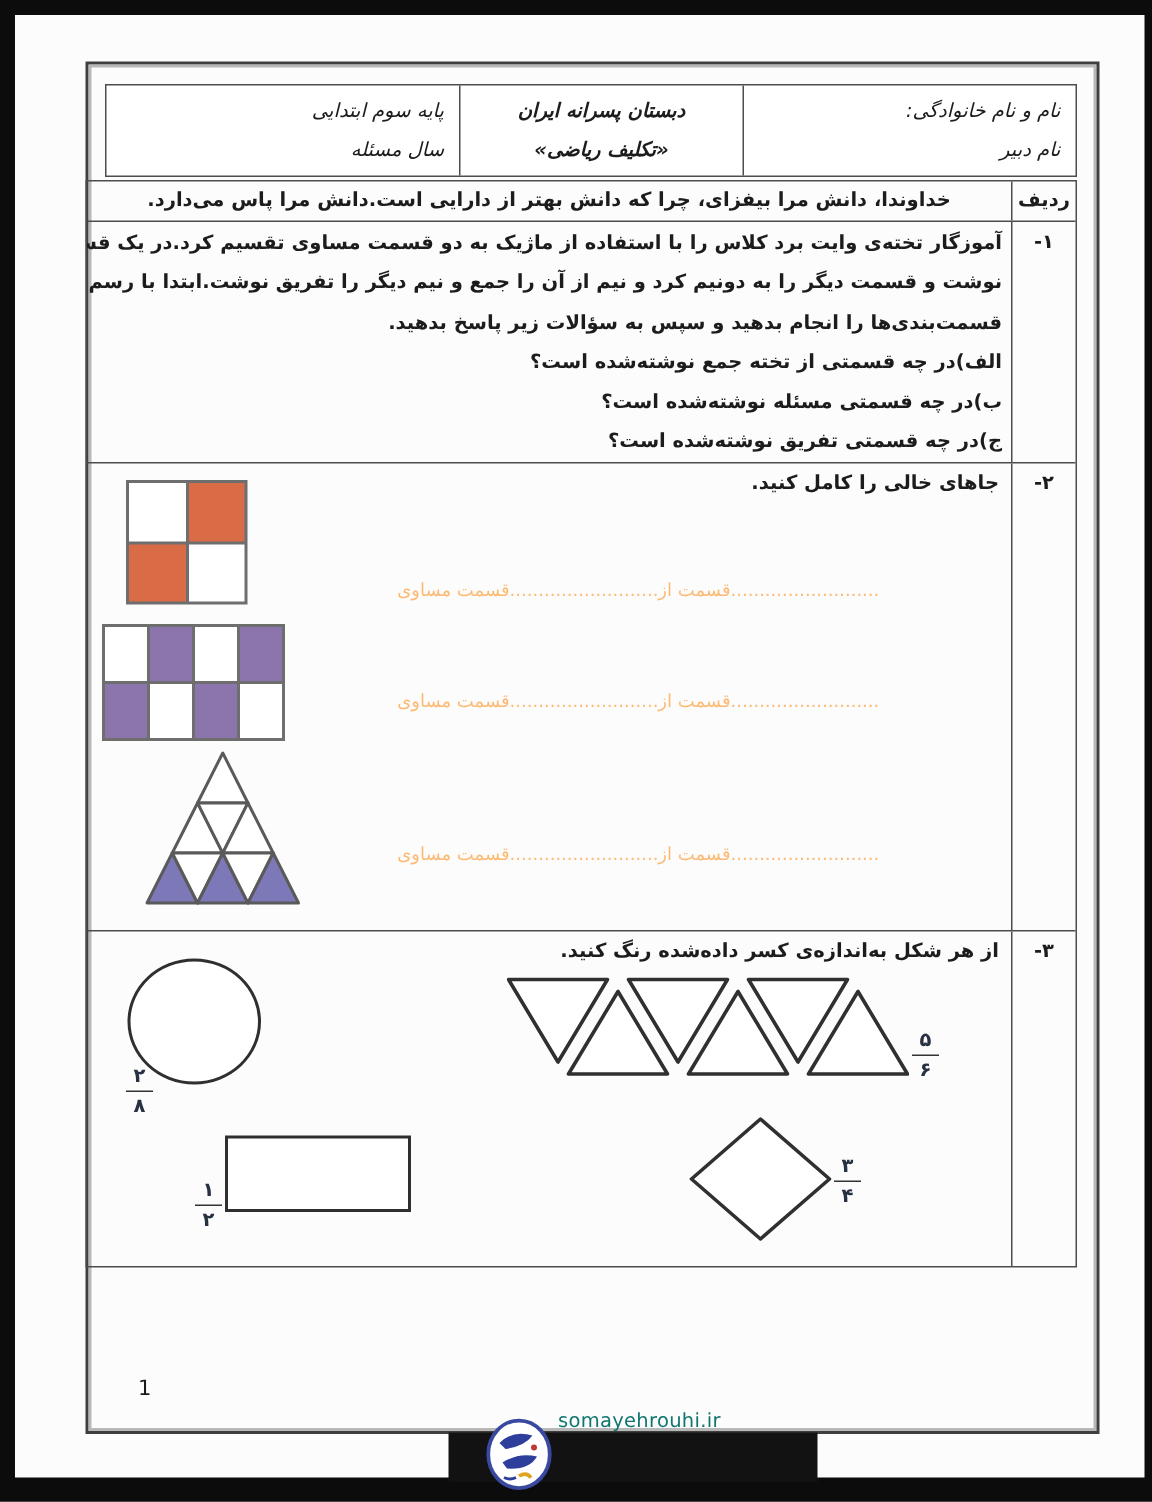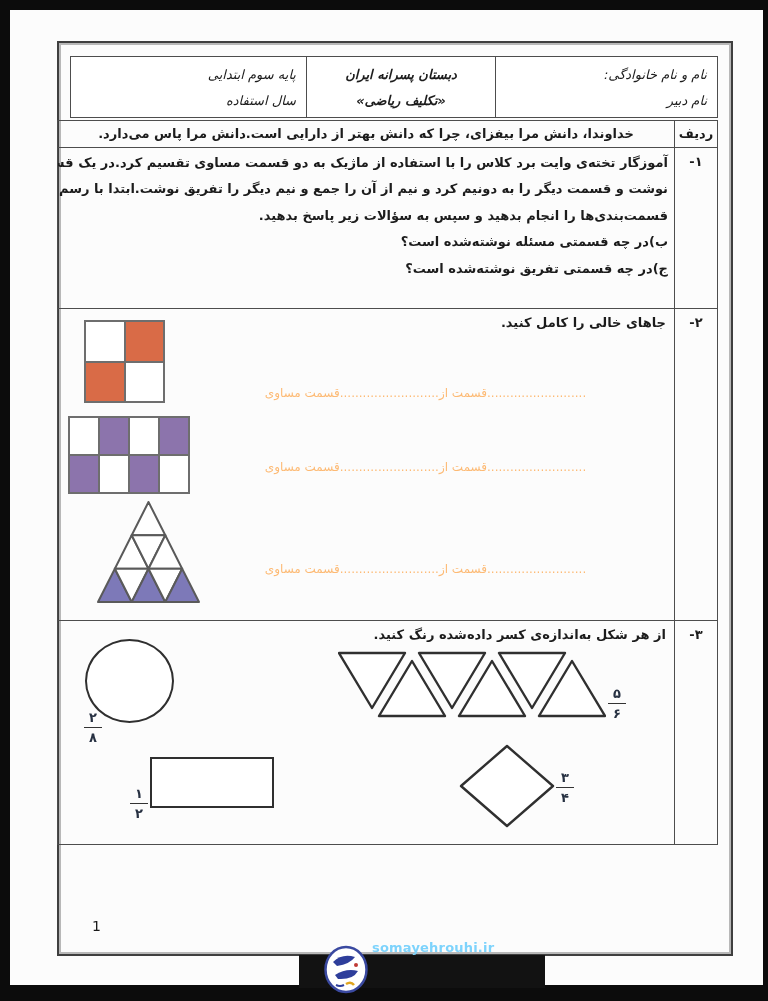--- a/index.html
+++ b/index.html
@@ -72,56 +72,57 @@
   #frac-circle{ left:84px; top:710px; }
   #frac-strip{ left:608px; top:686px; }
   #frac-rect{ left:130px; top:786px; }
   #frac-diamond{ left:556px; top:770px; }
   
   .page-number{ position:absolute; left:92px; top:918px; font-size:14px; color:#1a1a1a; direction:ltr; }
   .footer-banner{ position:absolute; left:299px; top:955px; width:246px; height:33px; background:#121212; }
   .logo-badge{ position:absolute; left:324px; top:945px; width:44px; height:49px; z-index:5; }
   .footer-site{
     position:absolute; left:372px; top:940px; z-index:5; direction:ltr;
-    color:#7dd3fc; font-size:13px; font-weight:bold; letter-spacing:.2px;
+    color:#0f766e; font-size:13px; font-weight:normal; letter-spacing:.2px;
   }
 </style>
 </head>
 <body>
 
 <div class="stage">
   <div class="paper"></div>
   <div class="frame"></div>
 
   <div class="header-table">
     <div class="hcell cell-names">
       <div class="hline">نام و نام خانوادگی:</div>
       <div class="hline">نام دبیر</div>
     </div>
     <div class="hcell cell-school">
       <div class="hline">دبستان پسرانه ایران</div>
       <div class="hline">«تکلیف ریاضی»</div>
     </div>
     <div class="hcell cell-grade">
       <div class="hline">پایه سوم ابتدایی</div>
-      <div class="hline">سال استفاده</div>
+      <div class="hline">سال مسئله</div>
     </div>
   </div>
 
   <div class="main-table">
     <div class="mrow row-prayer">
       <div class="num-cell">ردیف</div>
       <div class="prayer-cell">خداوندا، دانش مرا بیفزای، چرا که دانش بهتر از دارایی است.دانش مرا پاس می‌دارد.</div>
     </div>
     <div class="mrow row-q1">
       <div class="num-cell">۱-</div>
       <div class="q1-cell" id="q1-lines">
           <div class="q1-line">آموزگار تخته‌ی وایت برد کلاس را با استفاده از ماژیک به دو قسمت مساوی تقسیم کرد.در یک قسمت آن مسئله</div>
           <div class="q1-line">نوشت و قسمت دیگر را به دونیم کرد و نیم از آن را جمع و نیم دیگر را تفریق نوشت.ابتدا با رسم تخته‌ی کلاس</div>
           <div class="q1-line">قسمت‌بندی‌ها را انجام بدهید و سپس به سؤالات زیر پاسخ بدهید.</div>
+          <div class="q1-line">الف)در چه قسمتی از تخته جمع نوشته‌شده است؟</div>
           <div class="q1-line">ب)در چه قسمتی مسئله نوشته‌شده است؟</div>
           <div class="q1-line">ج)در چه قسمتی تفریق نوشته‌شده است؟</div>
         </div>
     </div>
     <div class="mrow row-q2">
       <div class="num-cell">۲-</div>
       <div class="qtitle-cell">
         <div class="qtitle">جاهای خالی را کامل کنید.</div>
       </div>
     </div>

